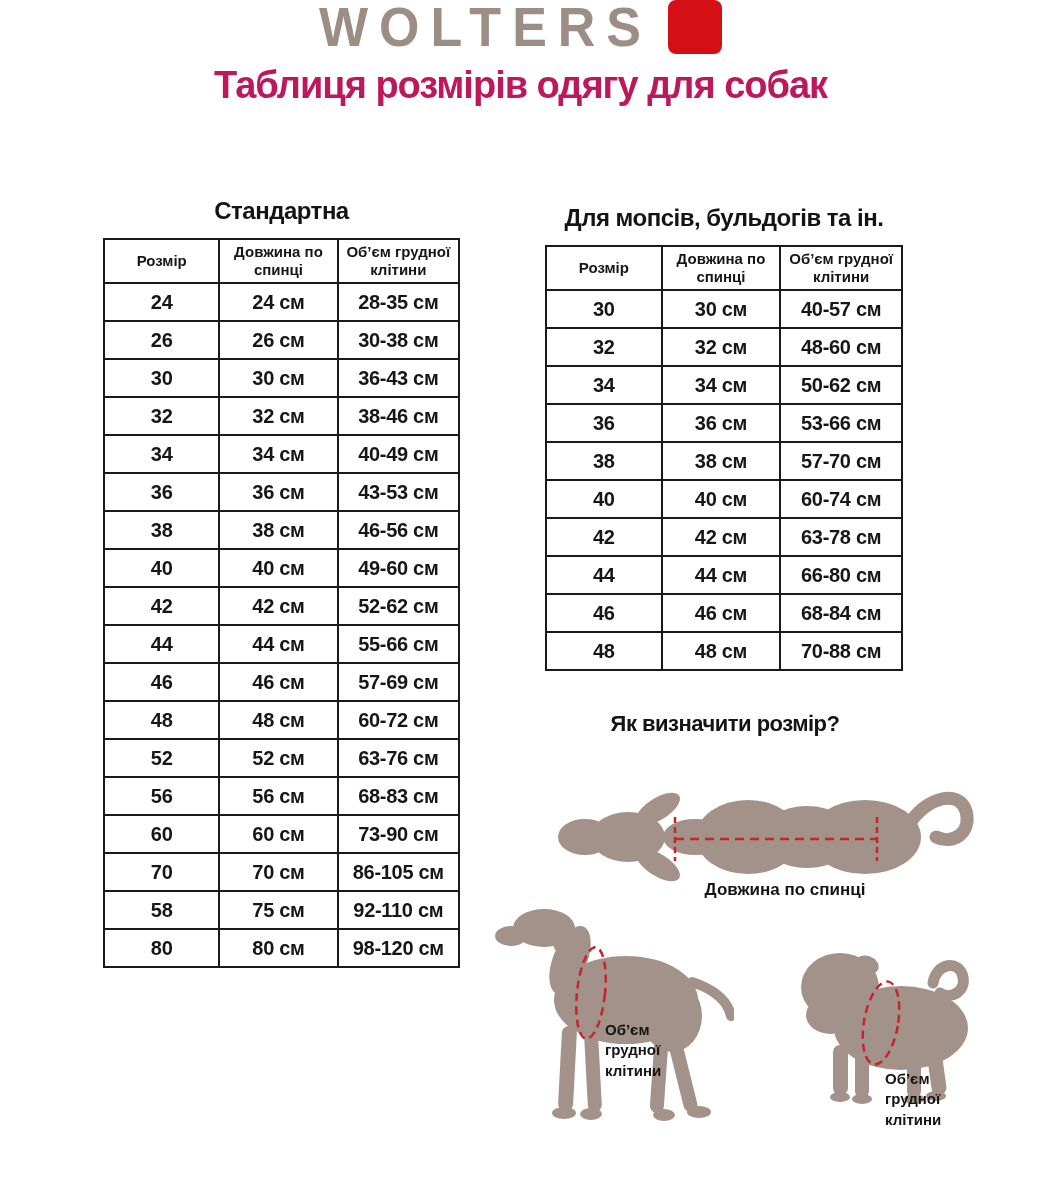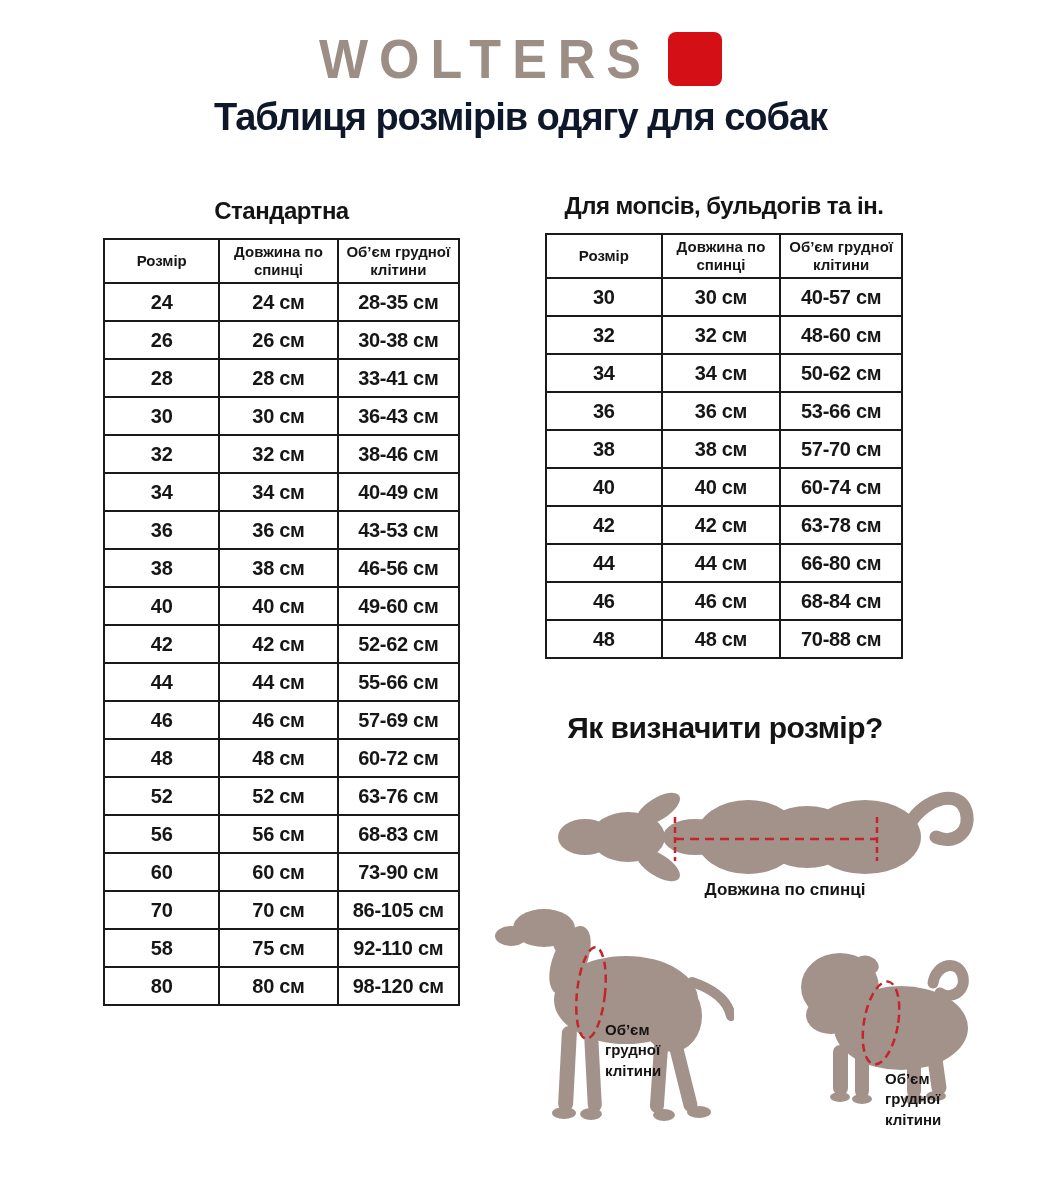--- a/index.html
+++ b/index.html
@@ -7,45 +7,45 @@
   body {
     width: 1041px; height: 1200px;
     background: #ffffff;
     font-family: "Liberation Sans", sans-serif;
     color: #141414;
   }
   .page { position: relative; width: 1041px; height: 1200px; overflow: hidden; background: #fff; }
 
   
   .header { position: absolute; top: 0; left: 0; width: 100%; text-align: center; }
-  .logo-row { display: flex; justify-content: center; align-items: center; gap: 16px; margin-top: 32px; }
+  .logo-row { display: flex; justify-content: center; align-items: center; gap: 16px; }
   .logo-text {
     font-size: 52px; font-weight: bold; letter-spacing: 11px;
     color: #9c8d85; line-height: 1; transform: scaleY(1.08);
   }
   .logo-square { width: 54px; height: 54px; border-radius: 8px; background: #d50f16; }
   .page-title {
     font-size: 38px; font-weight: bold; letter-spacing: -1px;
-    margin: 10px 0 0 0; color: #0f172a;
+    margin: 10px 0 0 0; color: #be185d;
   }
 
   
   .tbl-section { position: absolute; width: 357px; }
   .section-std { left: 103px; top: 197px; }
-  .section-pug { left: 545px; top: 192px; width: 358px; }
+  .section-pug { left: 545px; top: 204px; width: 358px; }
   .table-title { font-size: 24px; font-weight: bold; text-align: center; margin: 0 0 13px 0; letter-spacing: -0.5px; }
   table { border-collapse: collapse; width: 100%; table-layout: fixed; }
   th, td { border: 2px solid #1a1a1a; text-align: center; vertical-align: middle; font-weight: bold; color: #161616; }
   th { font-size: 15px; line-height: 1.2; height: 44px; padding: 2px 4px; }
   td { font-size: 20px; height: 38px; padding: 0; letter-spacing: -0.3px; }
   col.c1 { width: 32.5%; } col.c2 { width: 33.3%; } col.c3 { width: 34.2%; }
 
   
   .howto { position: absolute; left: 490px; top: 703px; width: 470px; height: 497px; }
-  .howto-title { font-size: 30px; font-weight: bold; text-align: center; margin: 8px 0 0 0; letter-spacing: -0.5px; }
+  .howto-title { font-size: 22px; font-weight: bold; text-align: center; margin: 8px 0 0 0; letter-spacing: -0.5px; }
   .dog-top { position: absolute; left: 65px; top: 62px; }
   .back-label { position: absolute; left: 150px; top: 177px; width: 290px; text-align: center; font-size: 17px; font-weight: bold; }
   .dog-big { position: absolute; left: 4px; top: 195px; }
   .chest-label-1 { position: absolute; left: 115px; top: 317px; width: 84px; font-size: 15px; font-weight: bold; line-height: 1.35; }
   .dog-pug { position: absolute; left: 303px; top: 242px; }
   .chest-label-2 { position: absolute; left: 395px; top: 366px; width: 84px; font-size: 15px; font-weight: bold; line-height: 1.35; }
   svg { display: block; }
 </style>
 </head>
 <body>
@@ -78,25 +78,20 @@
       <tbody>
           <tr>
             <td>24</td>
             <td>24 см</td>
             <td>28-35 см</td>
           </tr>
           <tr>
             <td>26</td>
             <td>26 см</td>
             <td>30-38 см</td>
-          </tr>
-          <tr>
-            <td>28</td>
-            <td>28 см</td>
-            <td>33-41 см</td>
           </tr>
           <tr>
             <td>30</td>
             <td>30 см</td>
             <td>36-43 см</td>
           </tr>
           <tr>
             <td>32</td>
             <td>32 см</td>
             <td>38-46 см</td>

